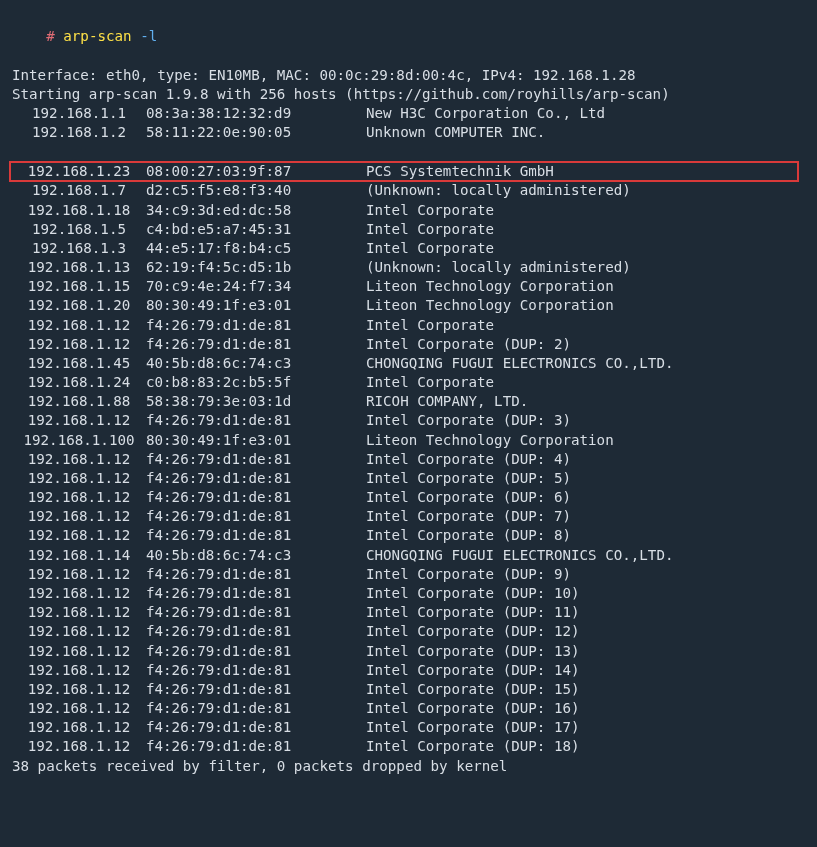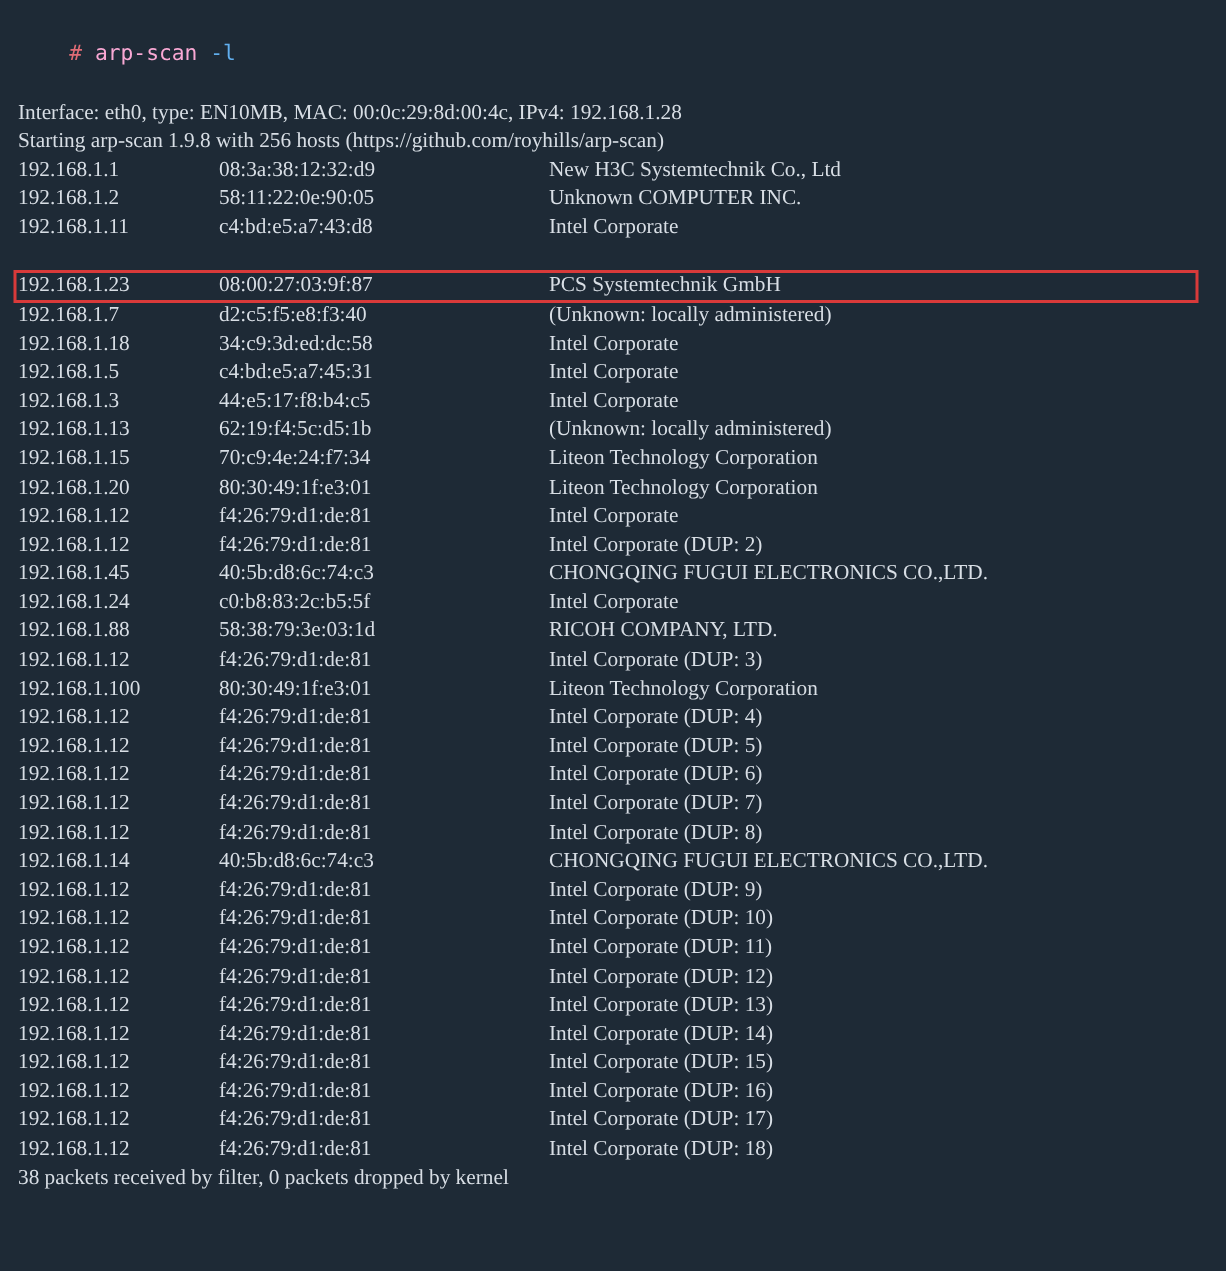--- a/index.html
+++ b/index.html
@@ -11,60 +11,58 @@
     font-size: 14.2px;
     line-height: 1.35;
     width: 817px;
     box-sizing: border-box;
     overflow: hidden;
   }
   .prompt-line {
     white-space: pre;
   }
   .prompt-hash { color: #e06c75; }
-  .cmd { color: #f9a8d4; }
+  .cmd { color: #fde047; }
   .cmd-flag { color: #61afef; }
   .line {
     white-space: pre;
     position: relative;
-    font-family: Liberation Serif, serif;
   }
   .hl {
     position: relative;
     margin-top: 20px;
   }
   .hl-box {
     position: absolute;
     left: -3px;
     right: 6px;
     top: -1px;
     bottom: -1px;
     border: 2px solid #d93a3a;
     pointer-events: none;
   }
-  .col-ip   { display: inline-block; width: 134px; }
+  .col-ip   { display: inline-block; width: 134px; text-align: center; }
   .col-mac  { display: inline-block; width: 220px; }
   .col-vend { display: inline-block; }
 </style>
 </head>
 <body>
 
 <div id="terminal">
 
   <div class="prompt-line">
     <span class="prompt-hash">#</span><span> </span><span class="cmd">arp-scan</span><span> </span><span class="cmd-flag">-l</span>
   </div>
 
   <div class="line">Interface: eth0, type: EN10MB, MAC: 00:0c:29:8d:00:4c, IPv4: 192.168.1.28</div>
   <div class="line">Starting arp-scan 1.9.8 with 256 hosts (https://github.com/royhills/arp-scan)</div>
 
   <div id="rows">
-      <div class="line"><span class="col-ip">192.168.1.1</span><span class="col-mac">08:3a:38:12:32:d9</span><span class="col-vend">New H3C Systemtechnik Co., Ltd</span></div>
+      <div class="line"><span class="col-ip">192.168.1.1</span><span class="col-mac">08:3a:38:12:32:d9</span><span class="col-vend">New H3C Corporation Co., Ltd</span></div>
       <div class="line"><span class="col-ip">192.168.1.2</span><span class="col-mac">58:11:22:0e:90:05</span><span class="col-vend">Unknown COMPUTER INC.</span></div>
-      <div class="line"><span class="col-ip">192.168.1.11</span><span class="col-mac">c4:bd:e5:a7:43:d8</span><span class="col-vend">Intel Corporate</span></div>
       <div class="line hl"><span class="col-ip">192.168.1.23</span><span class="col-mac">08:00:27:03:9f:87</span><span class="col-vend">PCS Systemtechnik GmbH</span><div class="hl-box"></div></div>
       <div class="line"><span class="col-ip">192.168.1.7</span><span class="col-mac">d2:c5:f5:e8:f3:40</span><span class="col-vend">(Unknown: locally administered)</span></div>
       <div class="line"><span class="col-ip">192.168.1.18</span><span class="col-mac">34:c9:3d:ed:dc:58</span><span class="col-vend">Intel Corporate</span></div>
       <div class="line"><span class="col-ip">192.168.1.5</span><span class="col-mac">c4:bd:e5:a7:45:31</span><span class="col-vend">Intel Corporate</span></div>
       <div class="line"><span class="col-ip">192.168.1.3</span><span class="col-mac">44:e5:17:f8:b4:c5</span><span class="col-vend">Intel Corporate</span></div>
       <div class="line"><span class="col-ip">192.168.1.13</span><span class="col-mac">62:19:f4:5c:d5:1b</span><span class="col-vend">(Unknown: locally administered)</span></div>
       <div class="line"><span class="col-ip">192.168.1.15</span><span class="col-mac">70:c9:4e:24:f7:34</span><span class="col-vend">Liteon Technology Corporation</span></div>
       <div class="line"><span class="col-ip">192.168.1.20</span><span class="col-mac">80:30:49:1f:e3:01</span><span class="col-vend">Liteon Technology Corporation</span></div>
       <div class="line"><span class="col-ip">192.168.1.12</span><span class="col-mac">f4:26:79:d1:de:81</span><span class="col-vend">Intel Corporate</span></div>
       <div class="line"><span class="col-ip">192.168.1.12</span><span class="col-mac">f4:26:79:d1:de:81</span><span class="col-vend">Intel Corporate (DUP: 2)</span></div>

